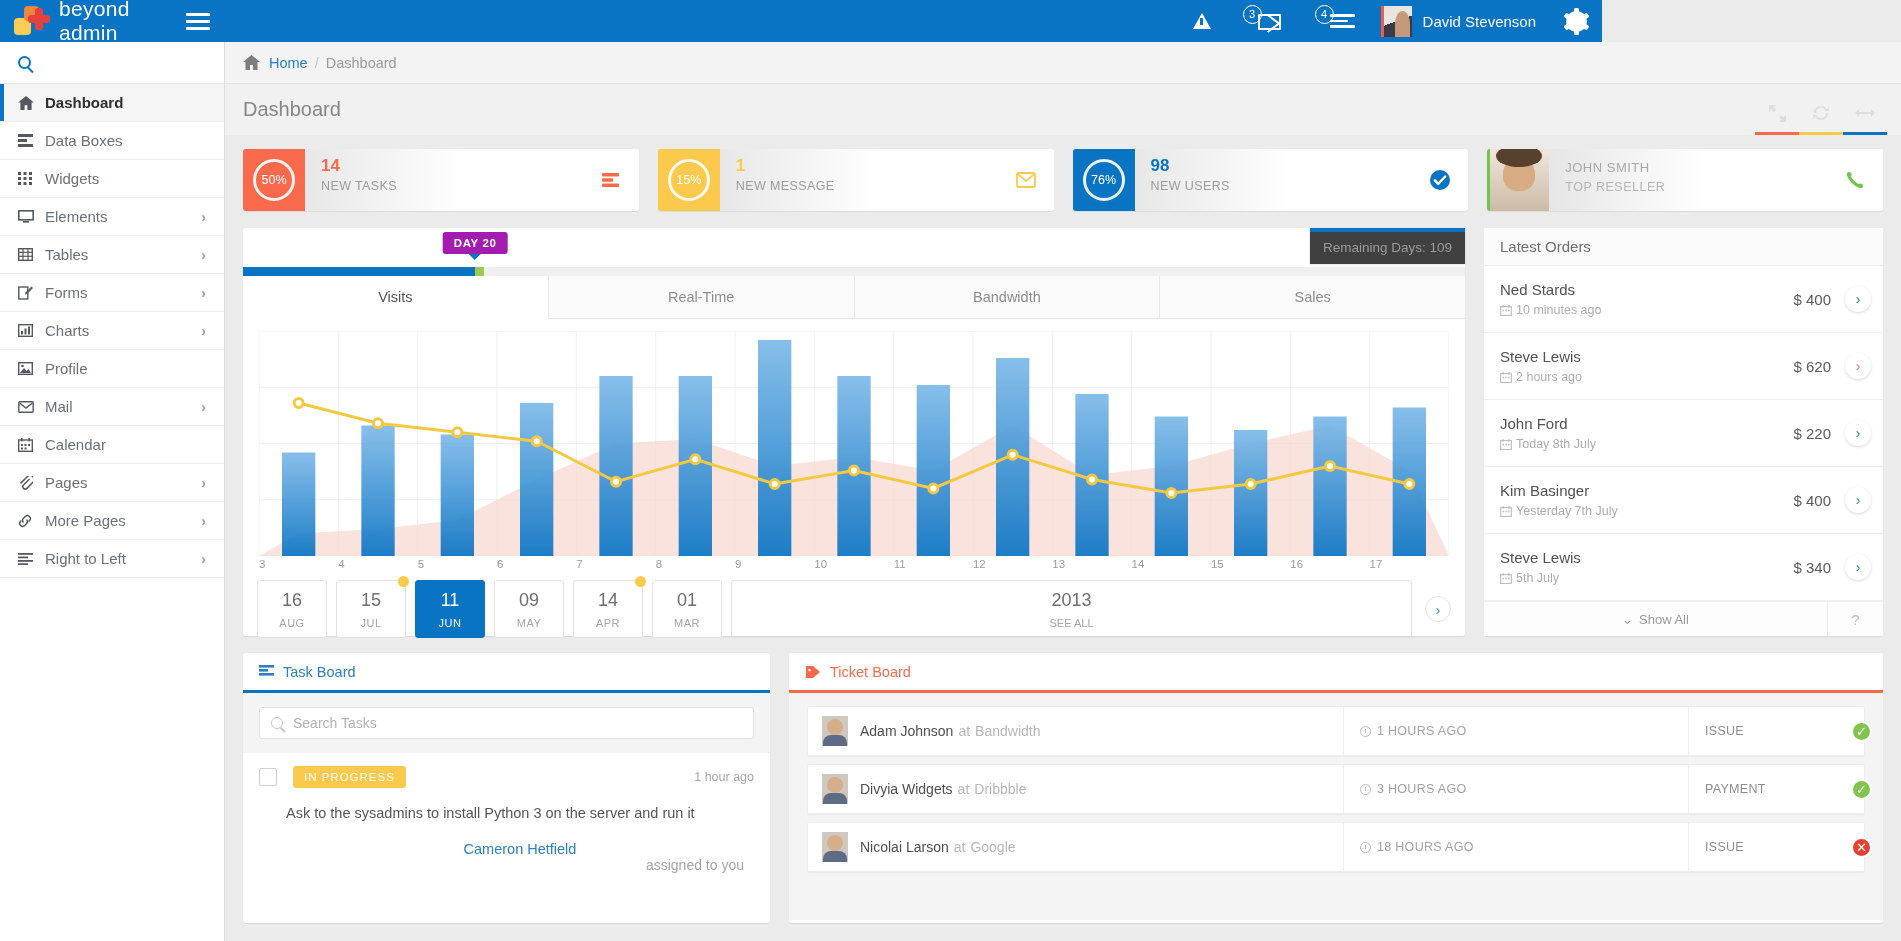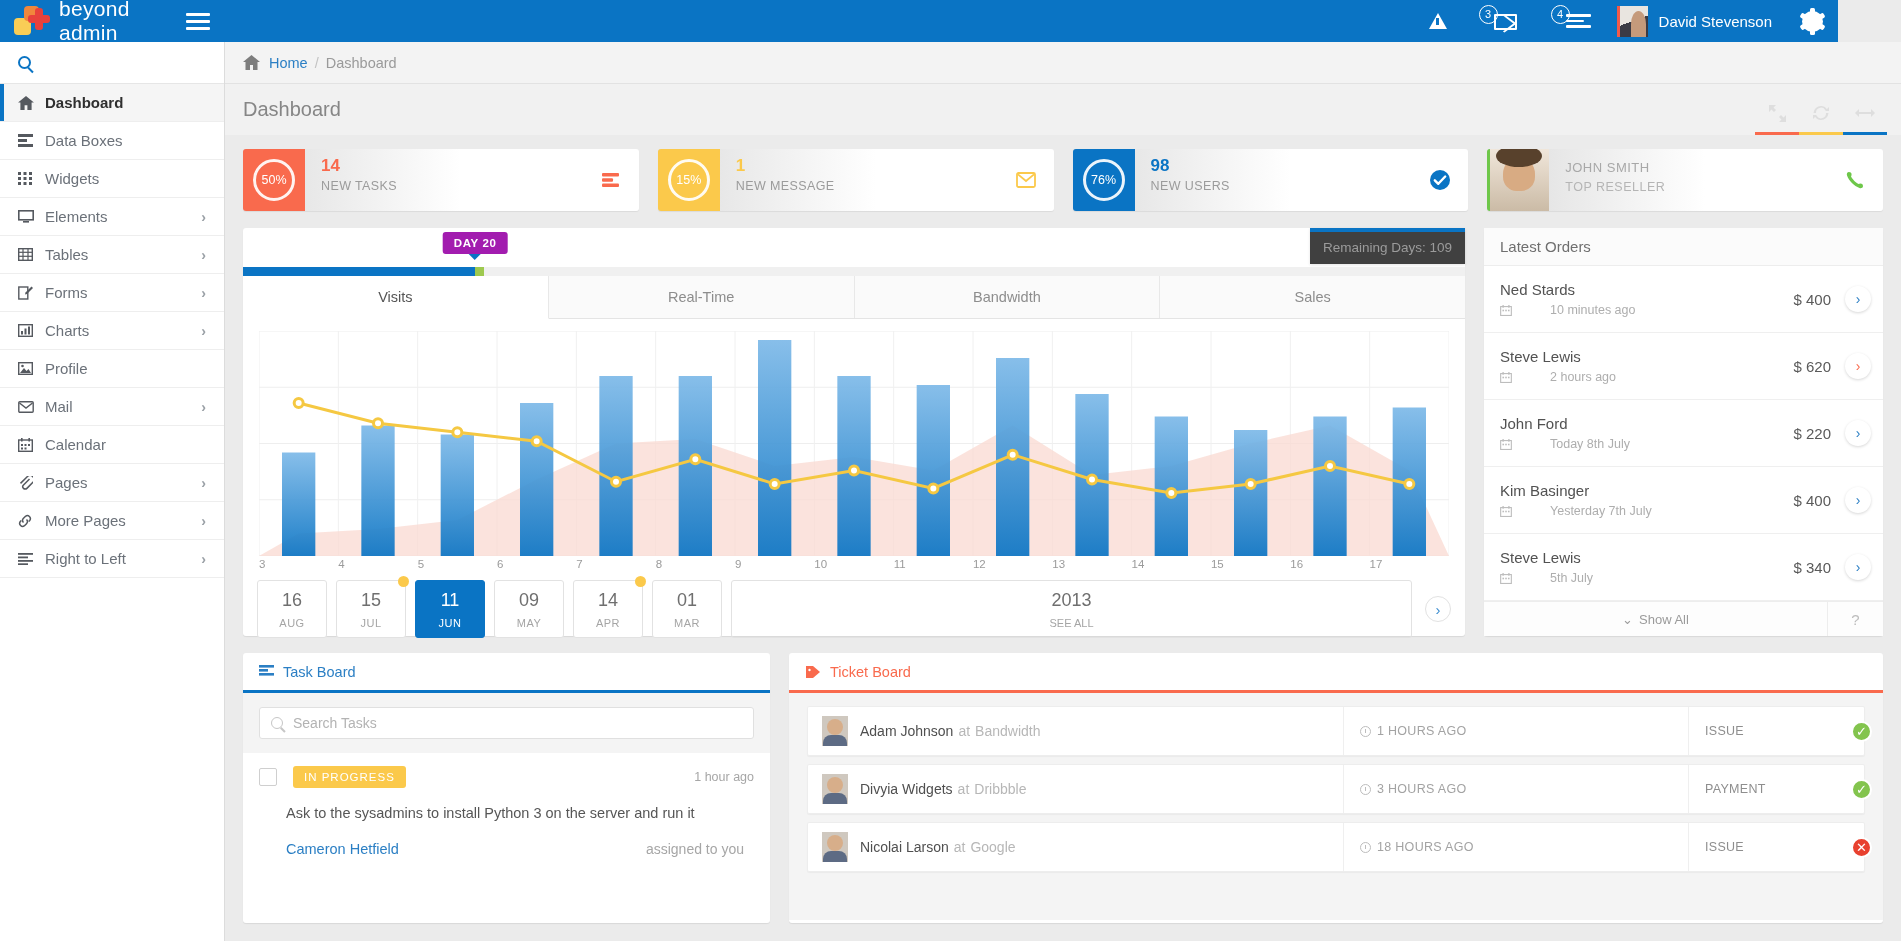--- a/index.html
+++ b/index.html
@@ -4,21 +4,21 @@
 <style>
   * { box-sizing: border-box; margin:0; padding:0; }
   html, body { width:1901px; height:941px; overflow:hidden; }
   body {
     font-family: "Liberation Sans", sans-serif;
     background:#ebebeb; color:#4a4a4a; font-size:15px;
   }
 
   
   .topbar{
-    position:absolute; top:0; left:0; width:1838px; height:42px;
+    position:absolute; top:0; left:0; width:1602px; height:42px;
     background:#0a74c4; display:flex; align-items:center;
   }
   .brand{ display:flex; align-items:center; padding-left:14px; width:170px;}
   .logo-mark{ position:relative; width:36px; height:30px; flex:0 0 36px;}
   .logo-mark .sq{ position:absolute; border-radius:4px;}
   .logo-mark .sq.y{ background:#f9cd56; width:17px; height:17px; left:0; top:12px;}
   .logo-mark .sq.o{ background:#f1873c; width:15px; height:15px; left:10px; top:0px;}
   .cross{ position:absolute; left:14px; top:2px; width:22px; height:22px;}
   .cross:before,.cross:after{ content:""; position:absolute; background:#e8413c; border-radius:3px;}
   .cross:before{ left:7px; top:0; width:8px; height:22px;}
@@ -146,21 +146,21 @@
   .nextbtn{ width:26px; height:26px; border:1px solid #e2e2e2; border-radius:50%; background:#fff;
             display:flex; align-items:center; justify-content:center; color:#3c8dd0; font-size:15px; cursor:pointer; margin-left:4px;}
 
   
   .orders{ flex:1; background:#fff; border-radius:3px; box-shadow:0 1px 1px rgba(0,0,0,.08); height:408px; display:flex; flex-direction:column;}
   .orders-head{ height:40px; display:flex; align-items:center; padding-left:16px; font-size:15px; color:#6f6f6f;
                 border-bottom:1px solid #ededed; background:#fbfbfb;}
   .order{ height:67px; border-bottom:1px solid #efefef; display:flex; align-items:center; padding:0 12px 0 16px; cursor:pointer;}
   .o-left{ flex:1;}
   .o-name{ font-size:15px; color:#525252;}
-  .o-when{ font-size:12.5px; color:#aeaeae; margin-top:5px; display:flex; align-items:center;gap:34px;}
+  .o-when{ font-size:12.5px; color:#aeaeae; margin-top:5px; display:flex; align-items:center;}
   .cal-ico{ margin-right:4px; display:inline-flex;}
   .o-amt{ font-size:15px; color:#5a5a5a; margin-right:14px;}
   .o-arrow{ width:26px; height:26px; border-radius:50%; background:#fff; box-shadow:0 1px 3px rgba(0,0,0,.16);
             display:flex; align-items:center; justify-content:center; font-size:14px; color:#2b7fc4;}
   .o-arrow.red{ color:#f96a4d;}
   .orders-foot{ margin-top:auto; height:36px; display:flex; border-top:1px solid #ededed; background:#fdfdfd;}
   .show-all{ flex:1; display:flex; align-items:center; justify-content:center; font-size:13px; color:#9b9b9b; cursor:pointer;}
   .help-b{ width:56px; border-left:1px solid #ededed; display:flex; align-items:center; justify-content:center;
            color:#bdbdbd; font-size:15px; cursor:pointer;}
 
@@ -175,21 +175,21 @@
   .search-in{ width:100%; height:32px; border:1px solid #e0e0e0; background:#fff; border-radius:3px;
               display:flex; align-items:center; padding:0 11px; font-size:14px; color:#b3b3b3;}
   .search-in .mag2{ width:12px;height:12px;border:1.6px solid #c6c6c6;border-radius:50%;position:relative;margin-right:10px;}
   .search-in .mag2:after{content:"";position:absolute;right:-4px;bottom:-3px;width:6px;height:1.6px;background:#c6c6c6;transform:rotate(45deg);}
   .task{ padding:13px 16px 0 16px;}
   .task-top{ display:flex; align-items:center;}
   .cbx{ width:18px; height:18px; border:1px solid #cfcfcf; border-radius:2px; background:#fff; cursor:pointer;}
   .tag{ background:#fbc94b; color:#fff; font-size:11.5px; letter-spacing:1px; padding:5px 11px; border-radius:3px; margin-left:16px;}
   .task-when{ margin-left:auto; font-size:12.5px; color:#a6a6a6;}
   .task-text{ margin:17px 0 0 27px; font-size:14.5px; color:#565656;}
-  .task-foot{ margin:20px 0 0 27px; display:flex; align-items:center;}
+  .task-foot{ margin:20px 0 0 27px; display:flex; align-items:center;flex-direction:column;}
   .task-user{ color:#2b7fc4; font-size:14.5px; cursor:pointer;}
   .task-assign{ margin-left:auto; margin-right:10px; font-size:14px; color:#a6a6a6;}
 
   .ticketcard{ flex:1; background:#fff; border-radius:3px; box-shadow:0 1px 1px rgba(0,0,0,.08); height:270px; overflow:hidden;}
   .tick-body{ background:#f4f4f4; padding:13px 18px 0 18px; height:227px;}
   .tick-row{ height:50px; background:#fff; border:1px solid #ededed; border-radius:2px; display:flex;
              align-items:center; margin-bottom:8px; position:relative; box-shadow:0 1px 1px rgba(0,0,0,.04);}
   .tick-who{ flex:1; display:flex; align-items:center; padding-left:14px; border-right:1px solid #efefef; height:100%;}
   .t-av{ width:26px; height:30px; margin-right:12px; position:relative; overflow:hidden; background:#cfc8bf; flex:0 0 26px;}
   .t-av:before{content:"";position:absolute;left:5px;top:3px;width:16px;height:16px;border-radius:50%;background:#d7ae8a;}

